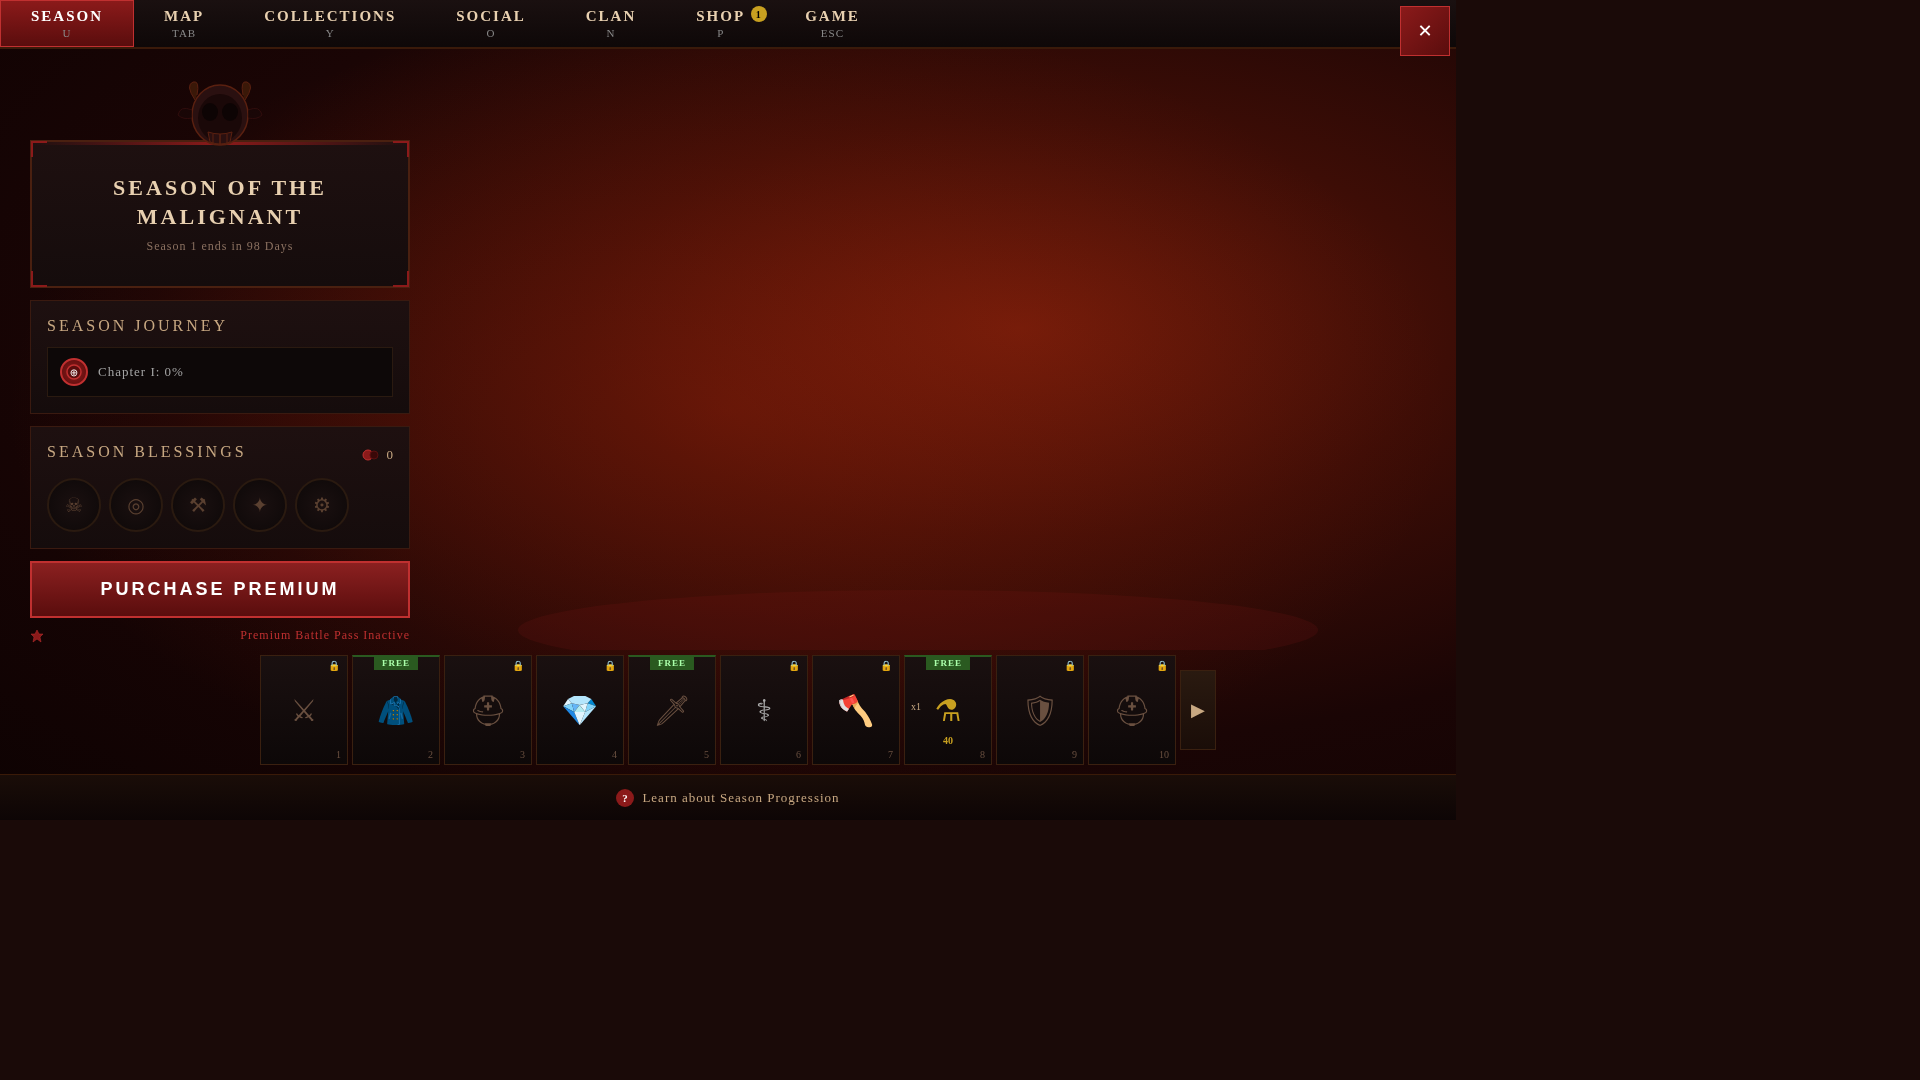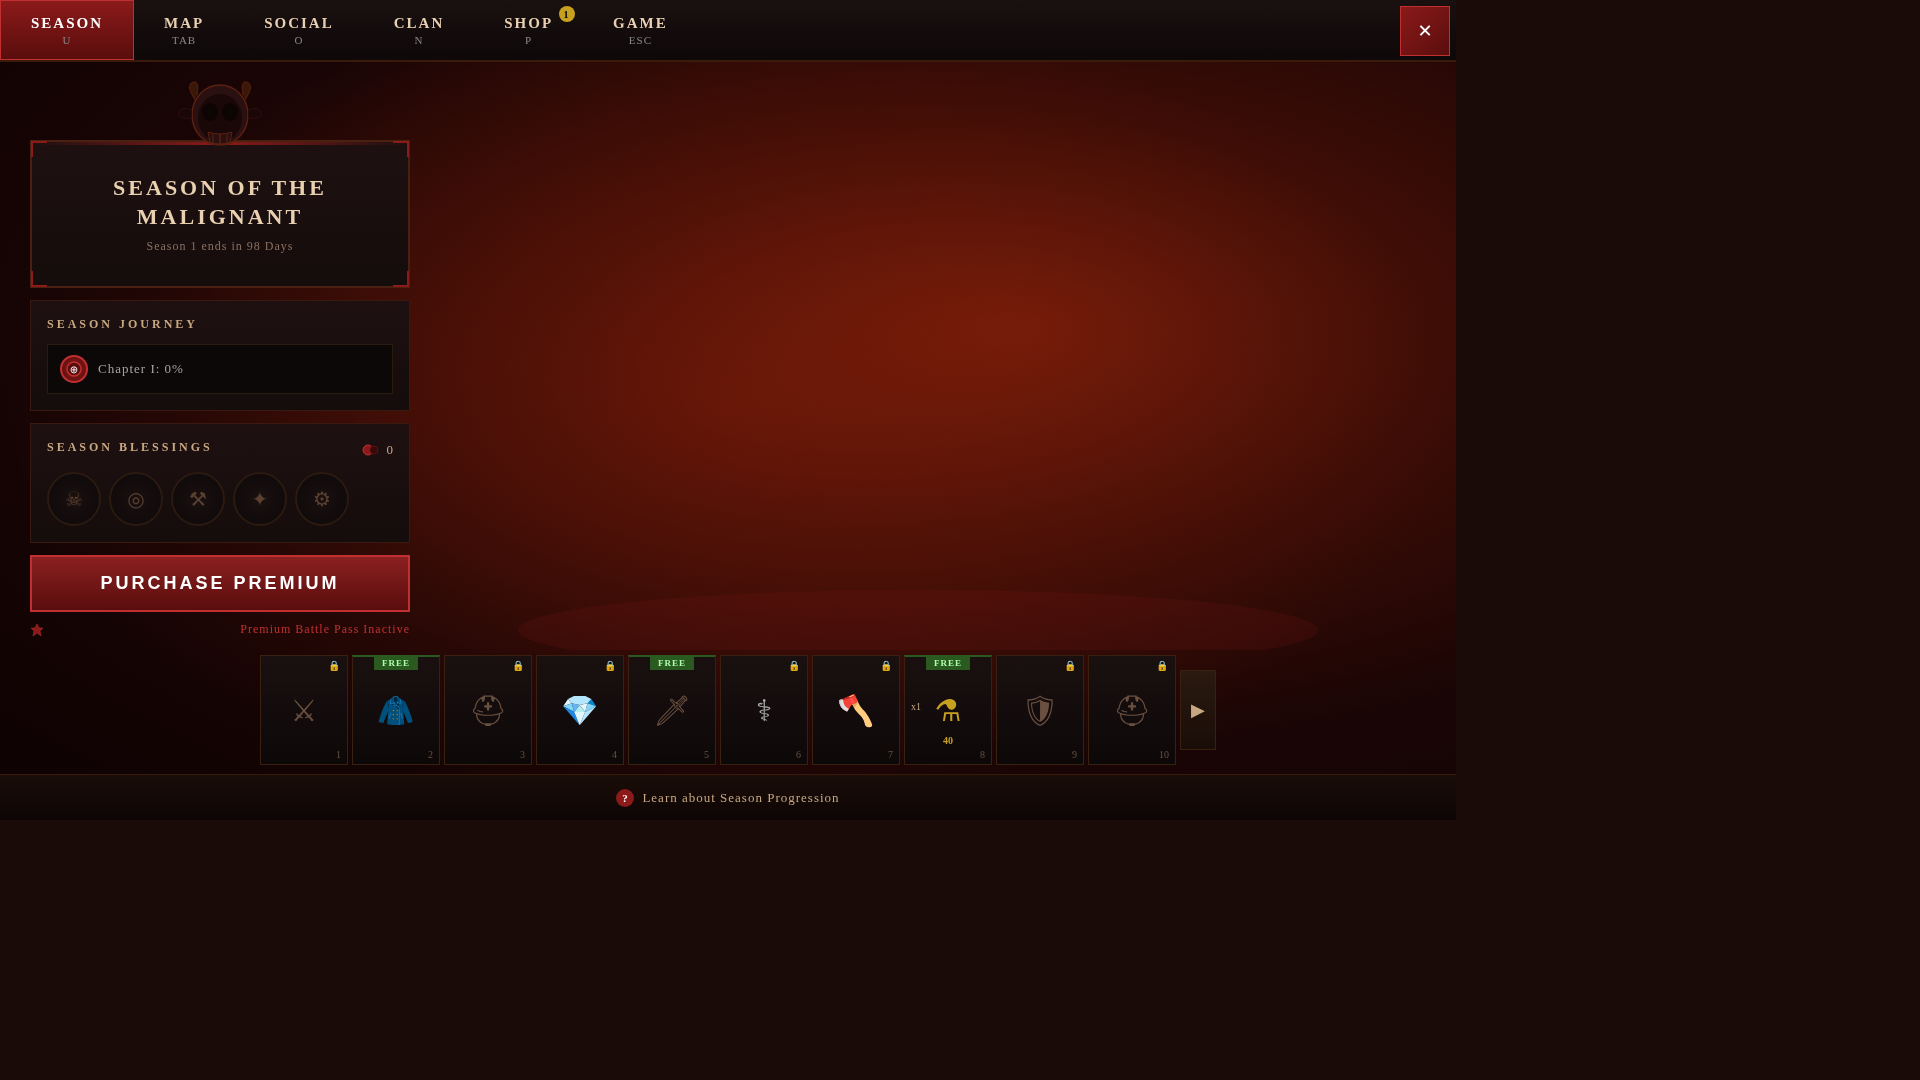--- a/index.html
+++ b/index.html
@@ -25,21 +25,21 @@
       inset: 0;
       background: radial-gradient(ellipse at 50% 50%, rgba(180,40,10,0.3) 0%, transparent 70%);
     }
 
     
     .top-nav {
       position: absolute;
       top: 0;
       left: 0;
       right: 0;
-      height: 62px;
+      height: 49px;
       background: linear-gradient(180deg, #1a1010 0%, #0e0808 100%);
       border-bottom: 2px solid #3a1a0a;
       display: flex;
       align-items: stretch;
       z-index: 100;
     }
 
     .nav-item {
       display: flex;
       flex-direction: column;
@@ -146,22 +146,22 @@
 
     
     .section-card {
       background: linear-gradient(180deg, #1e1010 0%, #150c0c 100%);
       border: 1px solid #3a1a10;
       padding: 16px;
       margin-bottom: 12px;
     }
 
     .section-title {
-      font-size: 12px;
-      font-weight: bold;
+      font-size: 16px;
+      font-weight: normal;
       color: #c8a882;
       letter-spacing: 3px;
       text-transform: uppercase;
       margin-bottom: 12px;
     }
 
     .chapter-item {
       display: flex;
       align-items: center;
       gap: 10px;
@@ -428,20 +428,24 @@
 <div class="bg"></div>
 
 <nav class="top-nav">
   <div class="nav-item active">
     <span class="nav-label">SEASON</span>
     <span class="nav-key">U</span>
   </div>
   <div class="nav-item">
     <span class="nav-label">MAP</span>
     <span class="nav-key">TAB</span>
+  </div>
+  <div class="nav-item">
+    <span class="nav-label">COLLECTIONS</span>
+    <span class="nav-key">Y</span>
   </div>
   <div class="nav-item">
     <span class="nav-label">SOCIAL</span>
     <span class="nav-key">O</span>
   </div>
   <div class="nav-item">
     <span class="nav-label">CLAN</span>
     <span class="nav-key">N</span>
   </div>
   <div class="nav-item">

